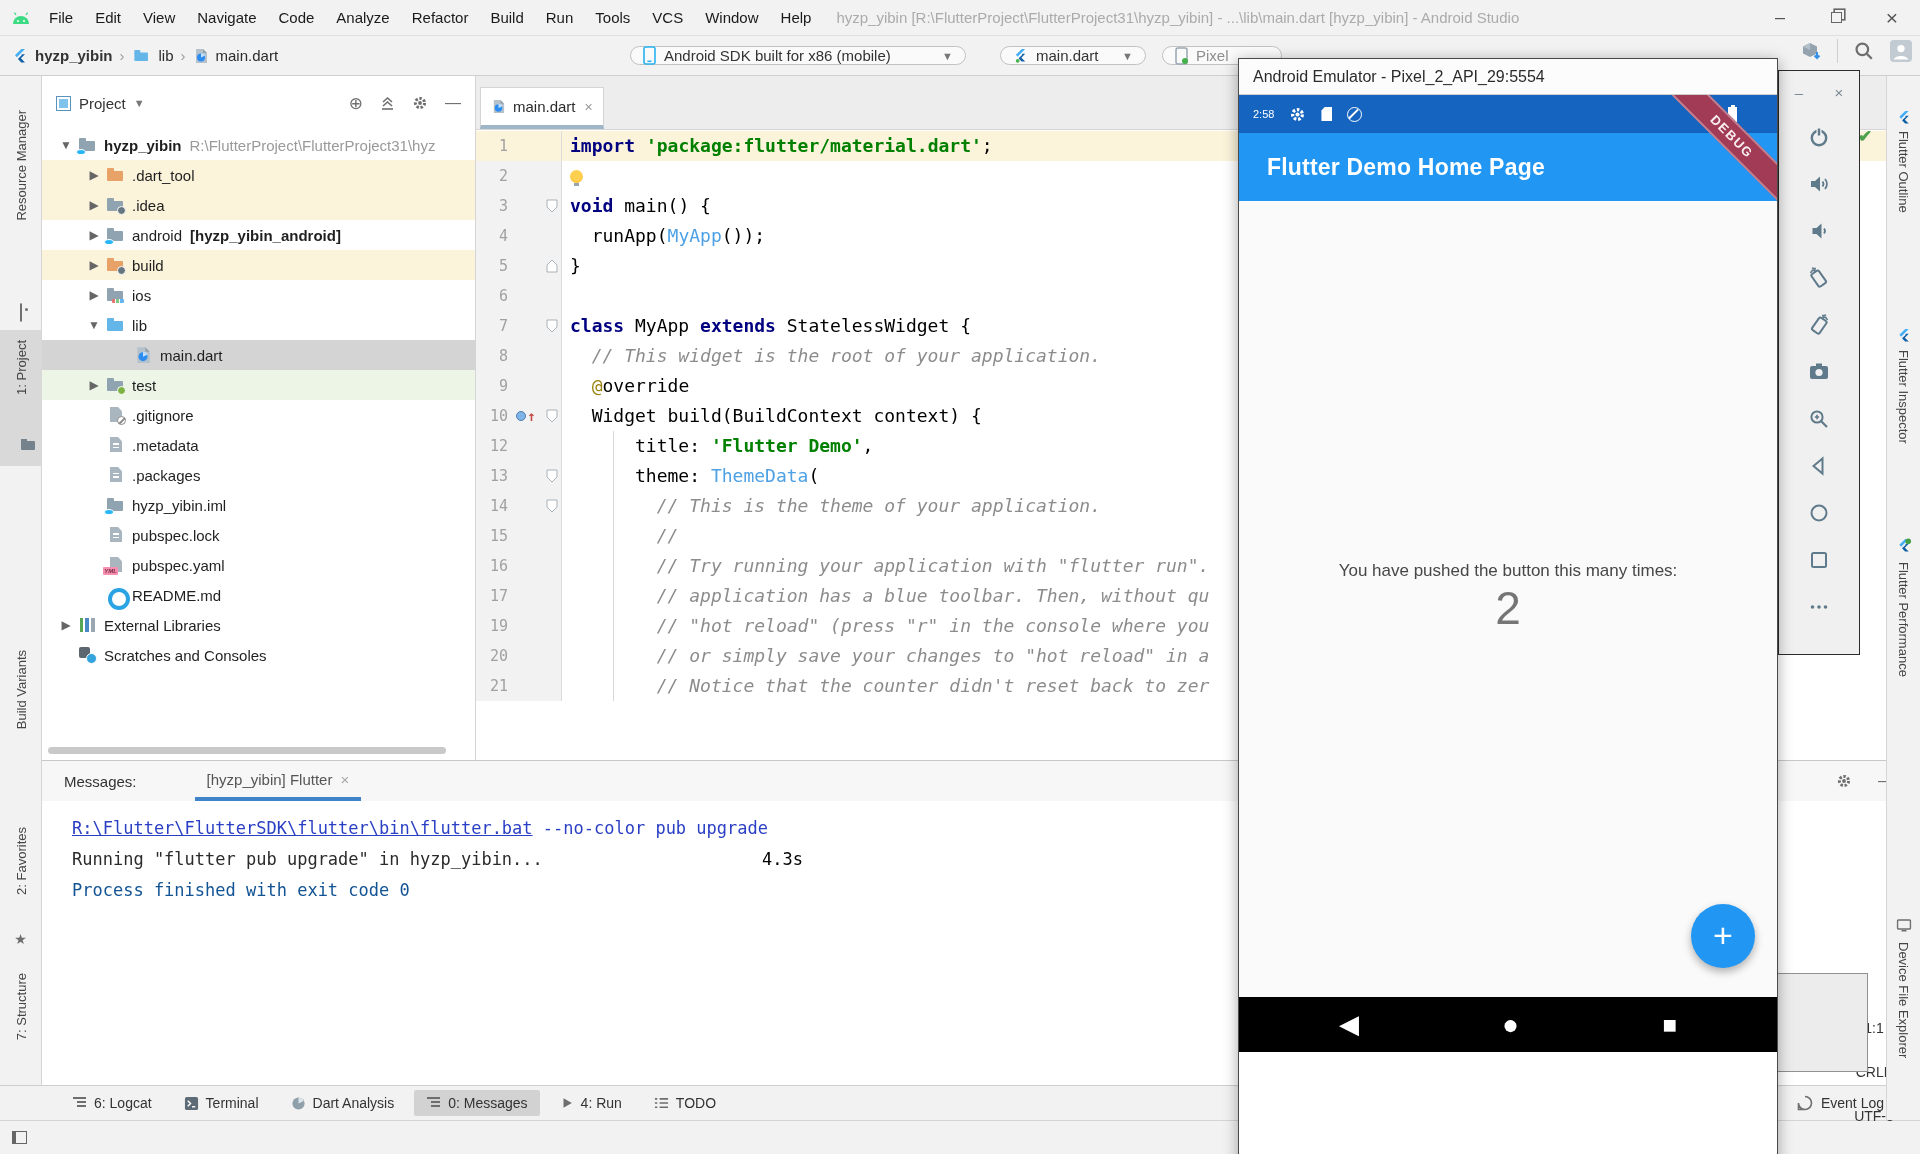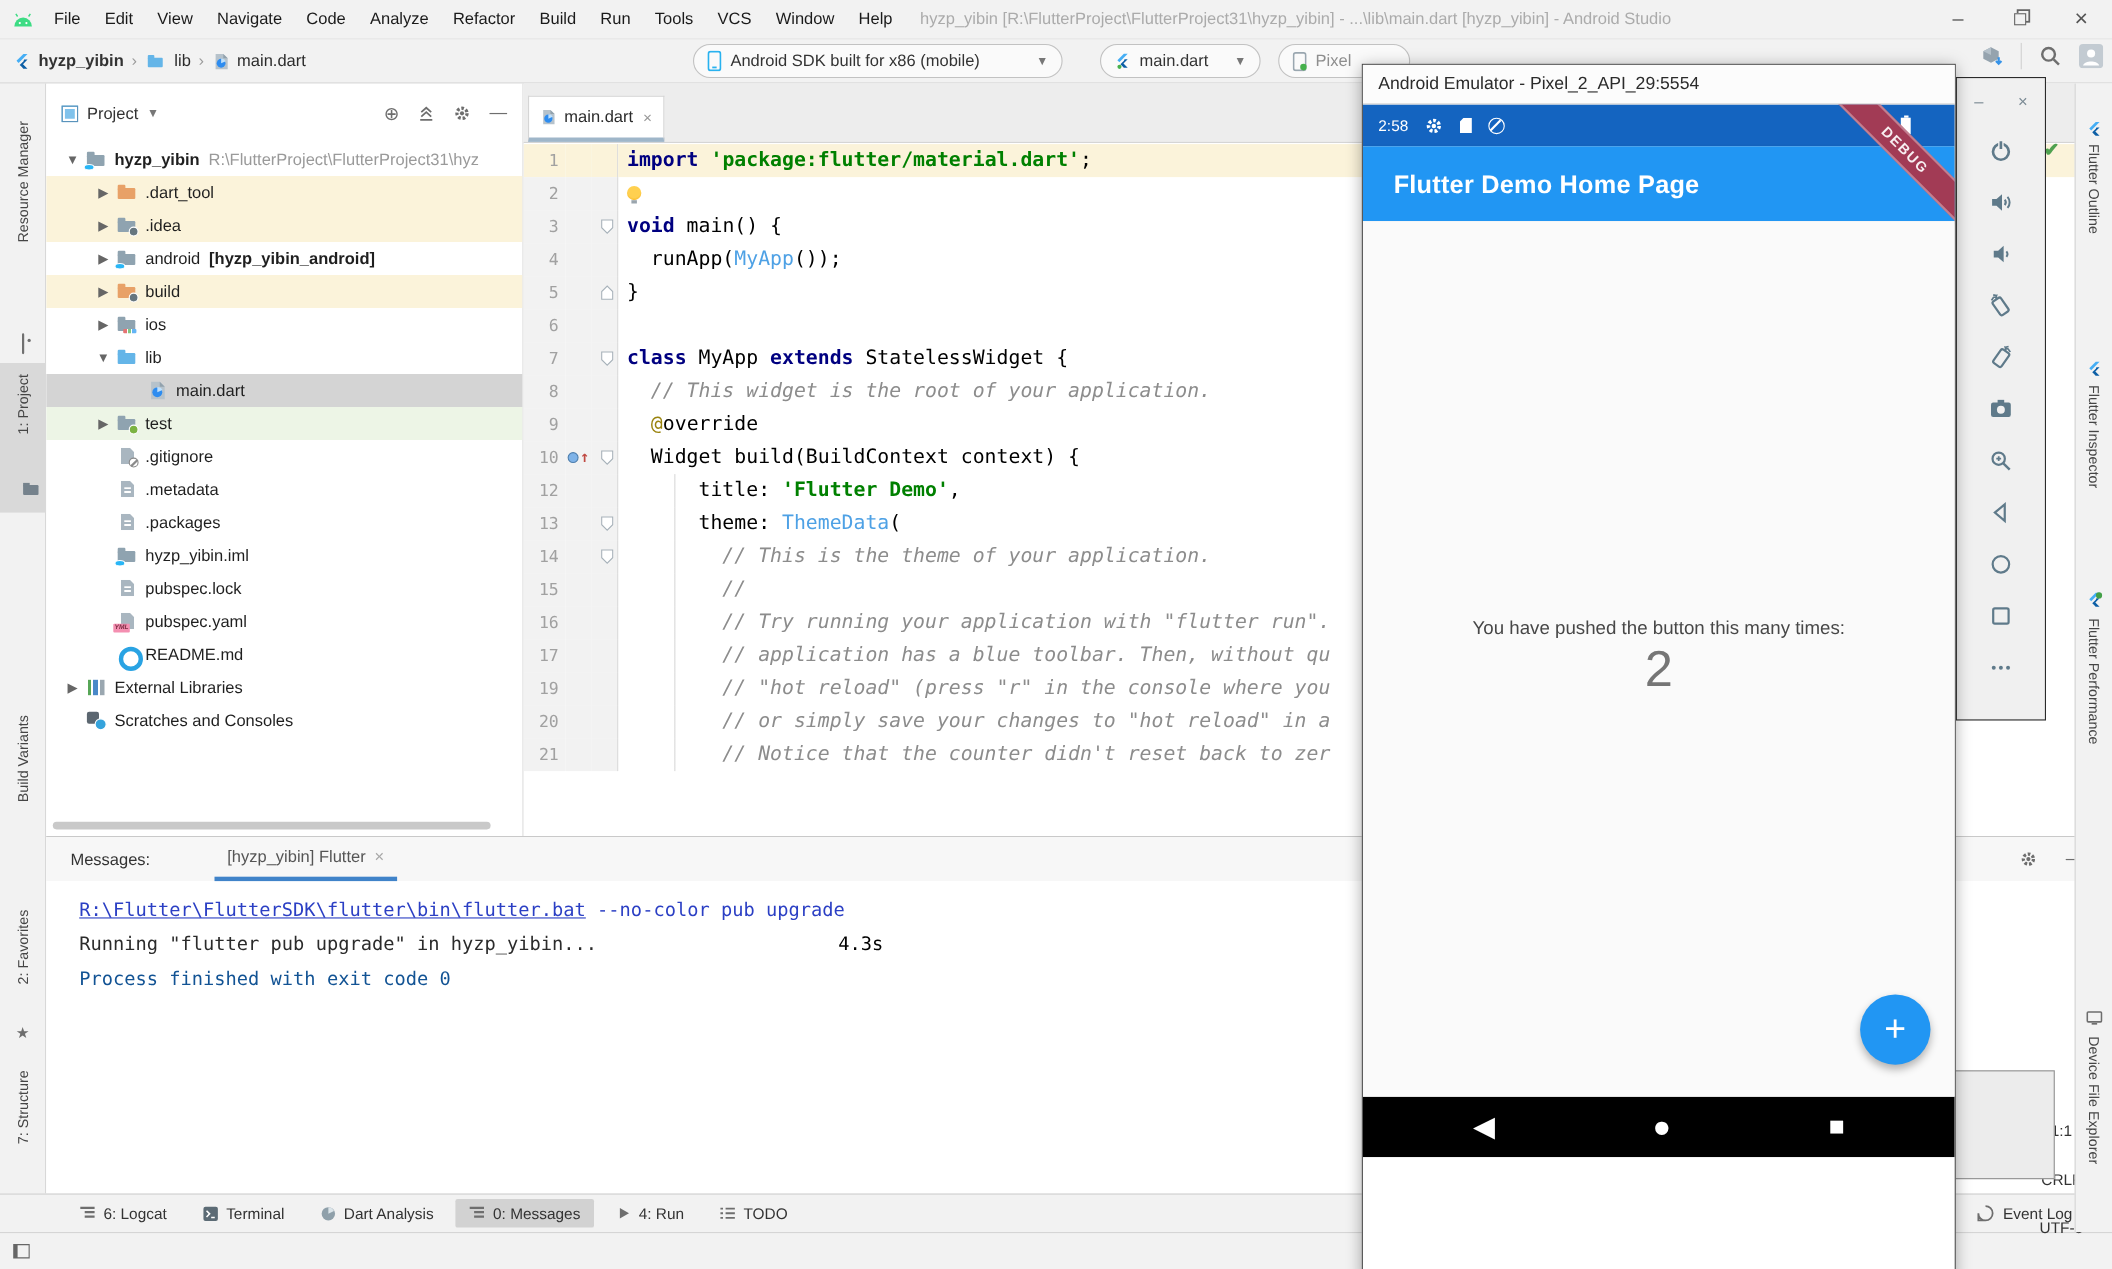--- a/index.html
+++ b/index.html
@@ -14,21 +14,21 @@
              text-overflow:ellipsis;padding-left:14px;}
   .winbtns{display:flex;align-items:center;}
   .winbtn{width:56px;height:36px;display:flex;align-items:center;justify-content:center;color:#555;}
   .maxbox{width:11px;height:11px;border:1.6px solid #666;box-shadow:3px -3px 0 -1px #f2f2f2,3px -3px 0 .6px #666;}
   
   .toolbar{position:absolute;left:0;top:36px;width:1920px;height:40px;background:#f2f2f2;
            border-bottom:1px solid #cfcfcf;display:flex;align-items:center;}
   .crumbs{display:flex;align-items:center;gap:7px;padding-left:12px;font-size:15px;}
   .crumb-b{font-weight:bold;color:#333;}
   .crumb-sep{color:#9b9b9b;font-size:15px;}
-  .pill{position:absolute;height:31px;border:1px solid #c2c2c2;border-radius:17px;background:#fafafa;
+  .pill{position:absolute;height:19px;border:1px solid #c2c2c2;border-radius:17px;background:#fafafa;
         display:flex;align-items:center;gap:8px;padding:0 12px;font-size:15px;color:#333;}
   .caret{color:#777;font-size:11px;}
   .tb-icons{position:absolute;right:8px;top:3px;display:flex;align-items:center;gap:16px;}
   .tb-sep{width:1px;height:24px;background:#d0d0d0;}
   
   .ic{position:relative;width:20px;height:18px;flex:none;display:inline-block;}
   .ic.folder::after{content:"";position:absolute;left:1px;top:2px;width:7px;height:4px;
         background:var(--fc,#8fa3b0);border-radius:1px 1px 0 0;}
   .ic.folder::before{content:"";position:absolute;left:1px;top:5px;width:16px;height:10px;
         background:var(--fc,#8fa3b0);border-radius:1px;}
@@ -154,21 +154,21 @@
               color:#7b8a94;font-size:15px;}
   .emu-tb-ic{width:26px;height:26px;margin:10.5px 0;display:flex;align-items:center;justify-content:center;
              color:#5f7a8a;font-size:20px;}
   
   .emulator{position:absolute;left:1238px;top:58px;width:540px;height:1105px;background:#fff;
             border:1px solid #4a4a4a;z-index:30;box-shadow:0 3px 14px rgba(0,0,0,.35);}
   .emu-title{height:36px;background:#fcfcfc;border-bottom:1px solid #cfcfcf;display:flex;align-items:center;
              padding-left:14px;font-size:16px;color:#2b2b2b;}
   .emu-screen{position:relative;height:957px;overflow:hidden;}
   .emu-status{height:38px;background:var(--statusbar);display:flex;align-items:center;padding:0 14px;gap:15px;}
-  .emu-time{color:#fff;font-size:14px;}
+  .emu-time{color:#fff;font-size:11px;}
   .emu-status .spacer{flex:1;}
   .noicon{width:15px;height:15px;border:1.8px solid #fff;border-radius:50%;position:relative;}
   .noicon::after{content:"";position:absolute;left:-1px;top:5px;width:13px;height:1.8px;background:#fff;transform:rotate(-45deg);}
   .sdcard{width:11px;height:14px;background:#fff;clip-path:polygon(30% 0,100% 0,100% 100%,0 100%,0 25%);}
   .sig{width:0;height:0;border-left:14px solid transparent;border-bottom:12px solid rgba(255,255,255,.95);}
   .batt{width:9px;height:15px;background:#fff;position:relative;margin-right:26px;}
   .batt::before{content:"";position:absolute;top:-2px;left:2.5px;width:4px;height:2px;background:#fff;}
   .emu-appbar{height:68px;background:var(--appbar);display:flex;align-items:center;padding-left:28px;
               box-shadow:0 2px 4px rgba(0,0,0,.25);}
   .emu-appbar-title{color:#fff;font-size:23px;font-weight:700;letter-spacing:.2px;}

